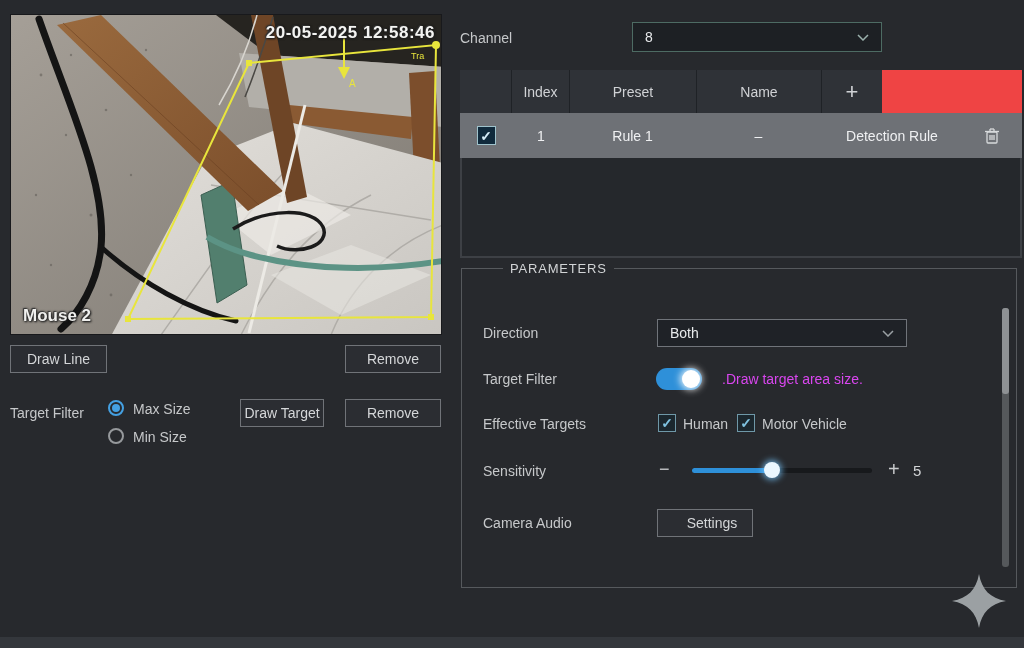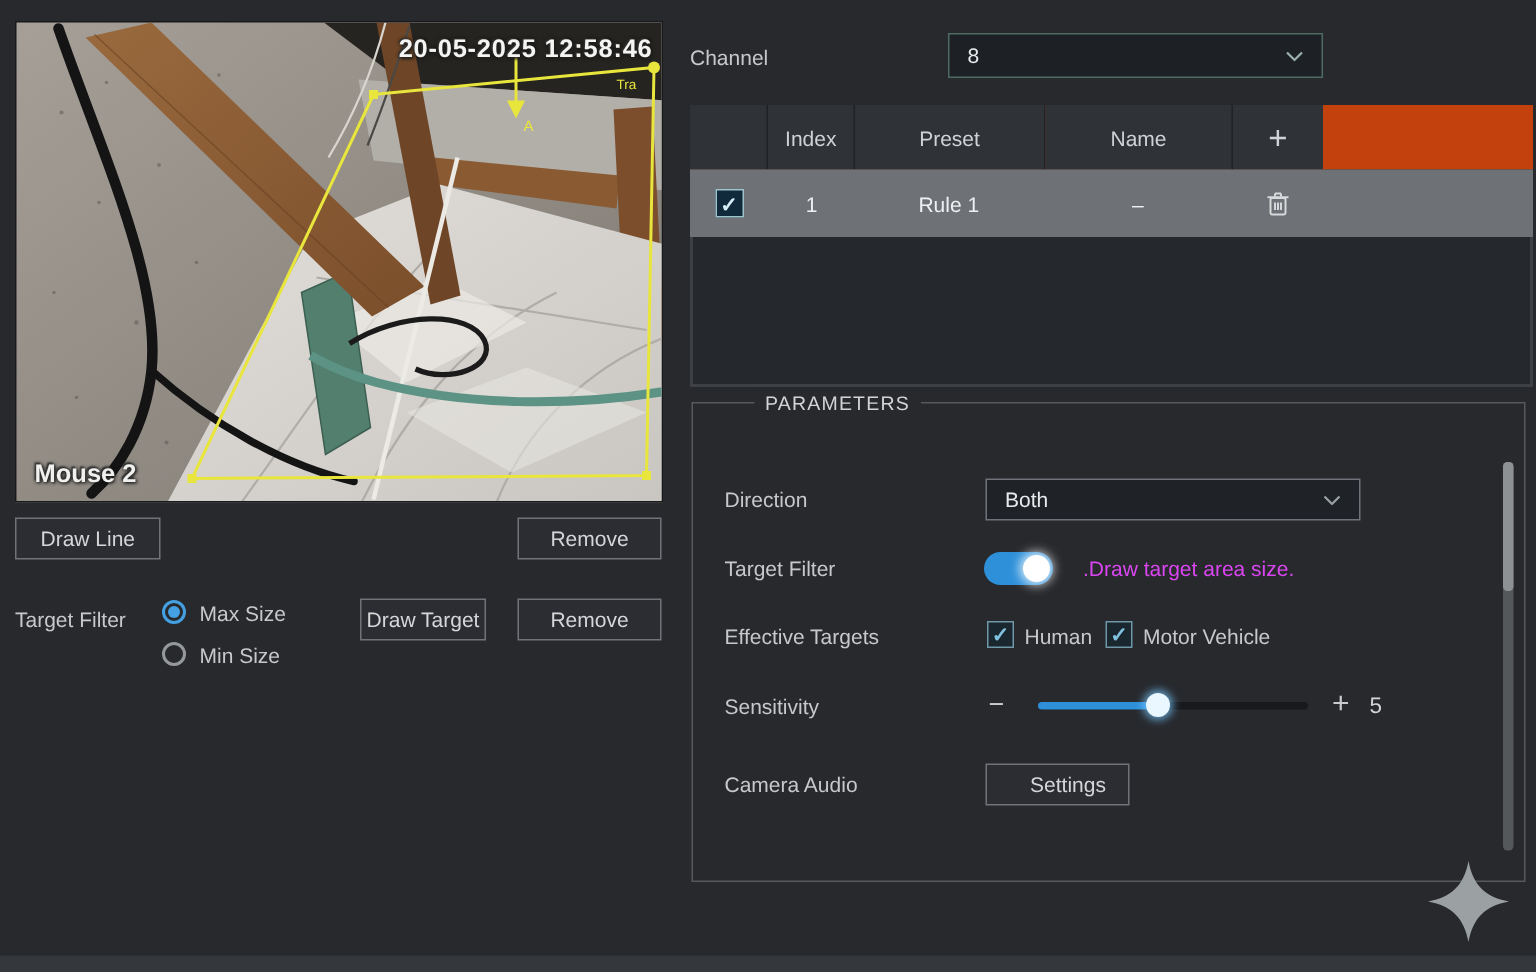--- a/index.html
+++ b/index.html
@@ -21,21 +21,21 @@
   .label { position:absolute; font-size:14px; color:#c6c8ca; white-space:nowrap; }
   .select { position:absolute; height:30px; background:#1f2227; border:1px solid #70747a; color:#e8eaec;
             display:flex; align-items:center; padding:0 12px; font-size:14px; cursor:pointer; }
   .select .val { flex:1; }
   .chev { flex:none; }
 
   
   .select.channel { border-color:#4d6b63; background:#1d2024; }
 
   
-  .t-header { position:absolute; left:460px; top:70px; width:562px; height:43px; display:flex; background:#c2410c;text-align:right; }
+  .t-header { position:absolute; left:460px; top:70px; width:562px; height:43px; display:flex; background:#ef4444;text-align:right; }
   .t-header .hc { background:#2f3237; display:flex; align-items:center; justify-content:center;
                   color:#d0d2d5; font-size:14px; border-right:1px solid #1f2226; }
   .t-row { position:absolute; left:460px; top:113px; width:562px; height:45px; display:flex; background:#6e7176; cursor:pointer; }
   .t-row .rc { display:flex; align-items:center; justify-content:center; color:#eff0f2; font-size:14px; }
   .t-body { position:absolute; left:460px; top:158px; width:562px; height:100px; background:#25282c;
             border:2px solid #3d4045; border-top:none; }
   .c0{width:52px;} .c1{width:58px;} .c2{width:125px;} .c3{width:127px;} .c4{width:140px;} .c5{width:60px;}
 
   .cb { width:19px; height:19px; border:1px solid #9fc3cc; background:#102a3c; display:flex; align-items:center;
         justify-content:center; color:#d5ecf7; font-size:14px; font-weight:bold; cursor:pointer; }
@@ -173,20 +173,21 @@
     <div class="hc c2">Name</div>
     <div class="hc c5" style="font-size:22px; border-right:none; cursor:pointer;">+</div>
   </div>
   <div class="t-row">
     <div class="rc c0">
         <span class="cb">✓</span>
       </div>
     <div class="rc c1">1</div>
     <div class="rc c2">Rule 1</div>
     <div class="rc c3">–</div>
+    <div class="rc c4">Detection Rule</div>
     <div class="rc c5">
       <svg class="trash" width="16" height="18" viewBox="0 0 16 18">
         <g stroke="#d8dadc" stroke-width="1.3" fill="none">
           <rect x="3" y="5" width="10" height="11" rx="1"></rect>
           <line x1="1" y1="4.5" x2="15" y2="4.5"></line>
           <line x1="6" y1="4" x2="6" y2="2"></line>
             <line x1="10" y1="4" x2="10" y2="2"></line>
             <line x1="6" y1="2" x2="10" y2="2"></line>
           <line x1="6" y1="8" x2="6" y2="13"></line>
             <line x1="8" y1="8" x2="8" y2="13"></line>

